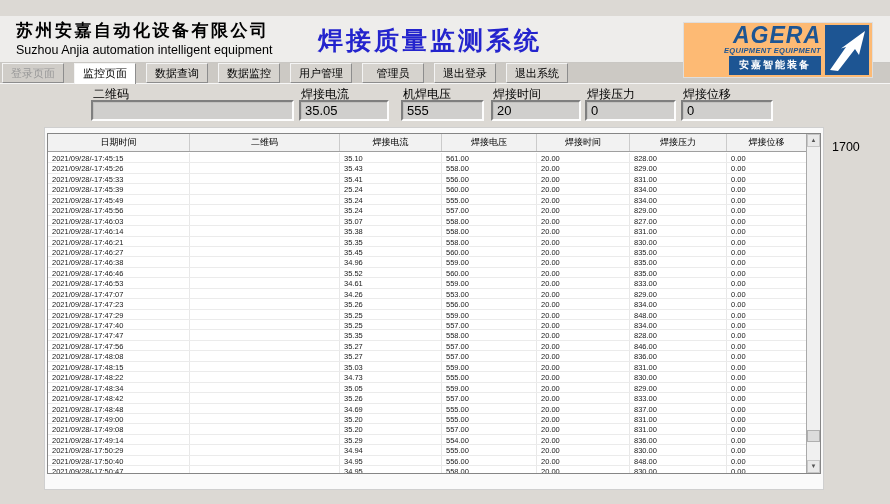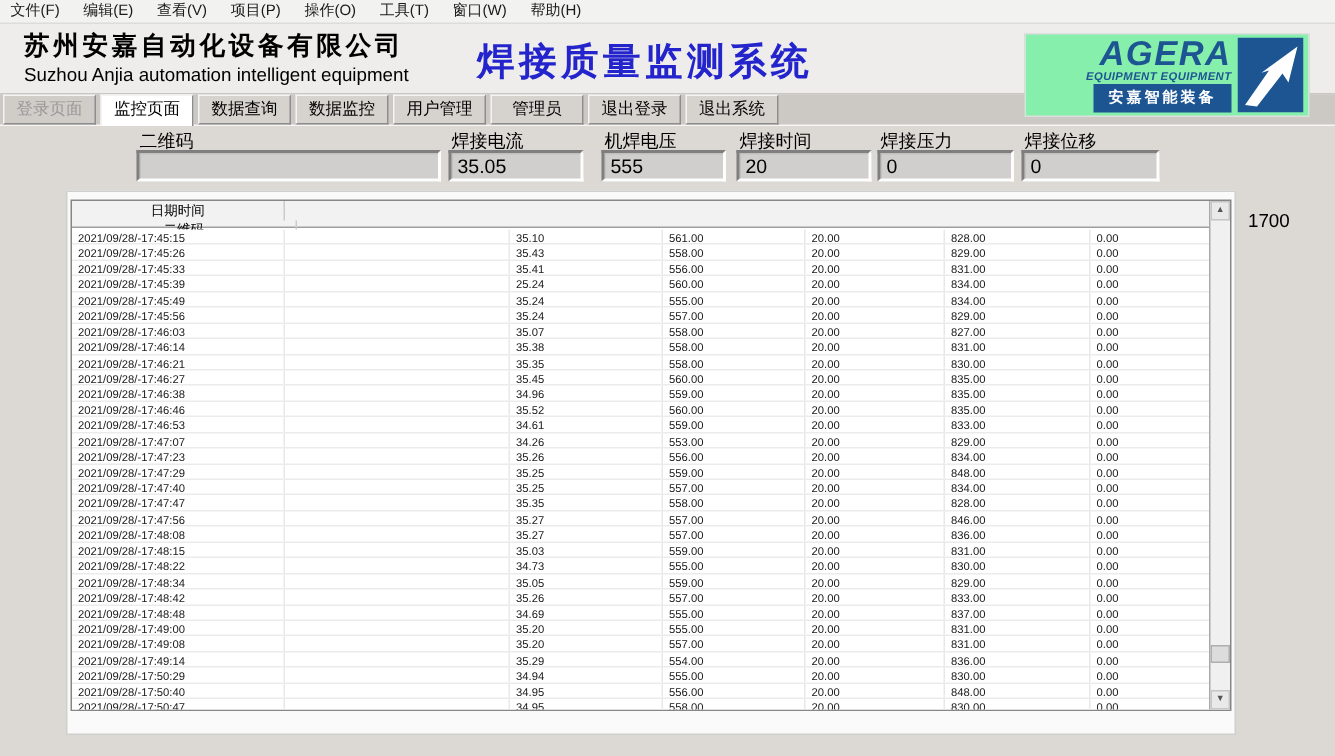--- a/index.html
+++ b/index.html
@@ -27,36 +27,36 @@
     font-size:17px; letter-spacing:2.5px; color:#000;
   }
   .company-en { font-size:12.5px; color:#000; margin-top:1px; }
   .app-title {
     position:absolute; left:318px; top:8px; font-size:25px; font-weight:bold;
     color:#2424cd; letter-spacing:3px;
   }
   
   .logo {
     position:absolute; left:683px; top:22px; width:190px; height:56px;
-    background:#86efac; z-index:6; display:flex; align-items:center;
+    background:#fdba74; z-index:6; display:flex; align-items:center;
     padding:2px 3px; border:1px solid #dedede;
   }
   .logo-text { flex:1; display:flex; flex-direction:column; align-items:flex-end; padding-right:4px; }
   .logo-brand { font-size:23px; line-height:19px; font-weight:bold; font-style:italic; color:#1d5593; letter-spacing:1px; }
   .logo-sub { font-size:7.5px; font-weight:bold; font-style:italic; color:#1d5593; letter-spacing:0.3px; margin-top:1px; }
   .logo-cn { background:#1d5593; color:#fff; font-size:10px; font-weight:bold; padding:2px 10px 3px; margin-top:1px; letter-spacing:2px; }
   .logo-mark { width:44px; height:50px; flex:0 0 auto; }
   
   .tabbar {
     position:absolute; left:0; top:63px; width:890px; height:21px;
     background:#ccc9c4; border-bottom:1px solid #f6f6f6; display:flex; padding-left:2px;
   }
   .tab {
     width:62px; height:20px; line-height:18px; text-align:center; font-size:11px;
-    background:#d6d3ce; color:#000; margin-right:3px;
+    background:#d6d3ce; color:#000; margin-right:10px;
     border:1px solid; border-color:#f4f4f4 #8d8d8d #8d8d8d #f4f4f4;
   }
   .tab.active { background:#ffffff; height:21px; border-bottom:none; }
   .tab.disabled { color:#999; background:#d0cdc8; }
   
   .field { position:absolute; top:86px; }
   .field-label { font-size:12px; color:#000; padding-left:2px; height:12px; margin-bottom:2px; white-space:nowrap; }
   .field input {
     display:block; width:100%; height:21px; background:#d0cfcd; color:#000;
     border:2px solid; border-color:#7f7f7f #fdfdfd #fdfdfd #7f7f7f;
@@ -70,21 +70,21 @@
   .f-pressure { left:585px; width:91px; }
   .f-disp { left:681px; width:92px; }
   
   .panel {
     position:absolute; left:44px; top:127px; width:780px; height:363px;
     background:#fafafa; border:1px solid #cfcfcf;
   }
   .grid { position:absolute; left:2px; top:5px; width:774px; height:341px; border:1px solid #868686; background:#fff; }
   .grid-header {
     position:absolute; top:0; left:0; right:14px; height:18px; display:flex;
-    background:#f2f2f2; border-bottom:1px solid #9f9f9f;flex-direction:column;
+    background:#f2f2f2; border-bottom:1px solid #9f9f9f;
   }
   .hcell {
     border-right:1px solid #cbcbcb; font-size:9px; color:#000;
     display:flex; align-items:center; justify-content:center; white-space:nowrap;
   }
   .grid-body { position:absolute; top:19px; bottom:0; left:0; right:14px; overflow:hidden; background:#fff; }
   .grid-row { display:flex; height:10.45px; border-bottom:1px solid #ebebeb; }
   .cell {
     border-right:1px solid #e8e8e8; font-size:7.5px; line-height:9.5px;
     padding:1px 0 0 4px; color:#191919; white-space:nowrap; overflow:hidden;
@@ -105,30 +105,20 @@
   .sbtn.down { bottom:0; }
   .sthumb { position:absolute; left:0; top:296px; width:13px; height:12px; background:#dcdcdc; border:1px solid #afafaf; }
   
   .count-label { position:absolute; left:832px; top:132px; font-size:12.5px; color:#000;margin-top:8px; }
 </style>
 </head>
 <body>
 
 <div class="window">
 
-  <div class="menubar">
-    <span class="menu-item">文件(F)</span>
-    <span class="menu-item">编辑(E)</span>
-    <span class="menu-item">查看(V)</span>
-    <span class="menu-item">项目(P)</span>
-    <span class="menu-item">操作(O)</span>
-    <span class="menu-item">工具(T)</span>
-    <span class="menu-item">窗口(W)</span>
-    <span class="menu-item">帮助(H)</span>
-  </div>
 
   <div class="header">
     <div class="company">
       <div class="company-cn">苏州安嘉自动化设备有限公司</div>
       <div class="company-en">Suzhou Anjia automation intelligent equipment</div>
     </div>
     <div class="app-title">焊接质量监测系统</div>
   </div>
 
   <div class="logo">

